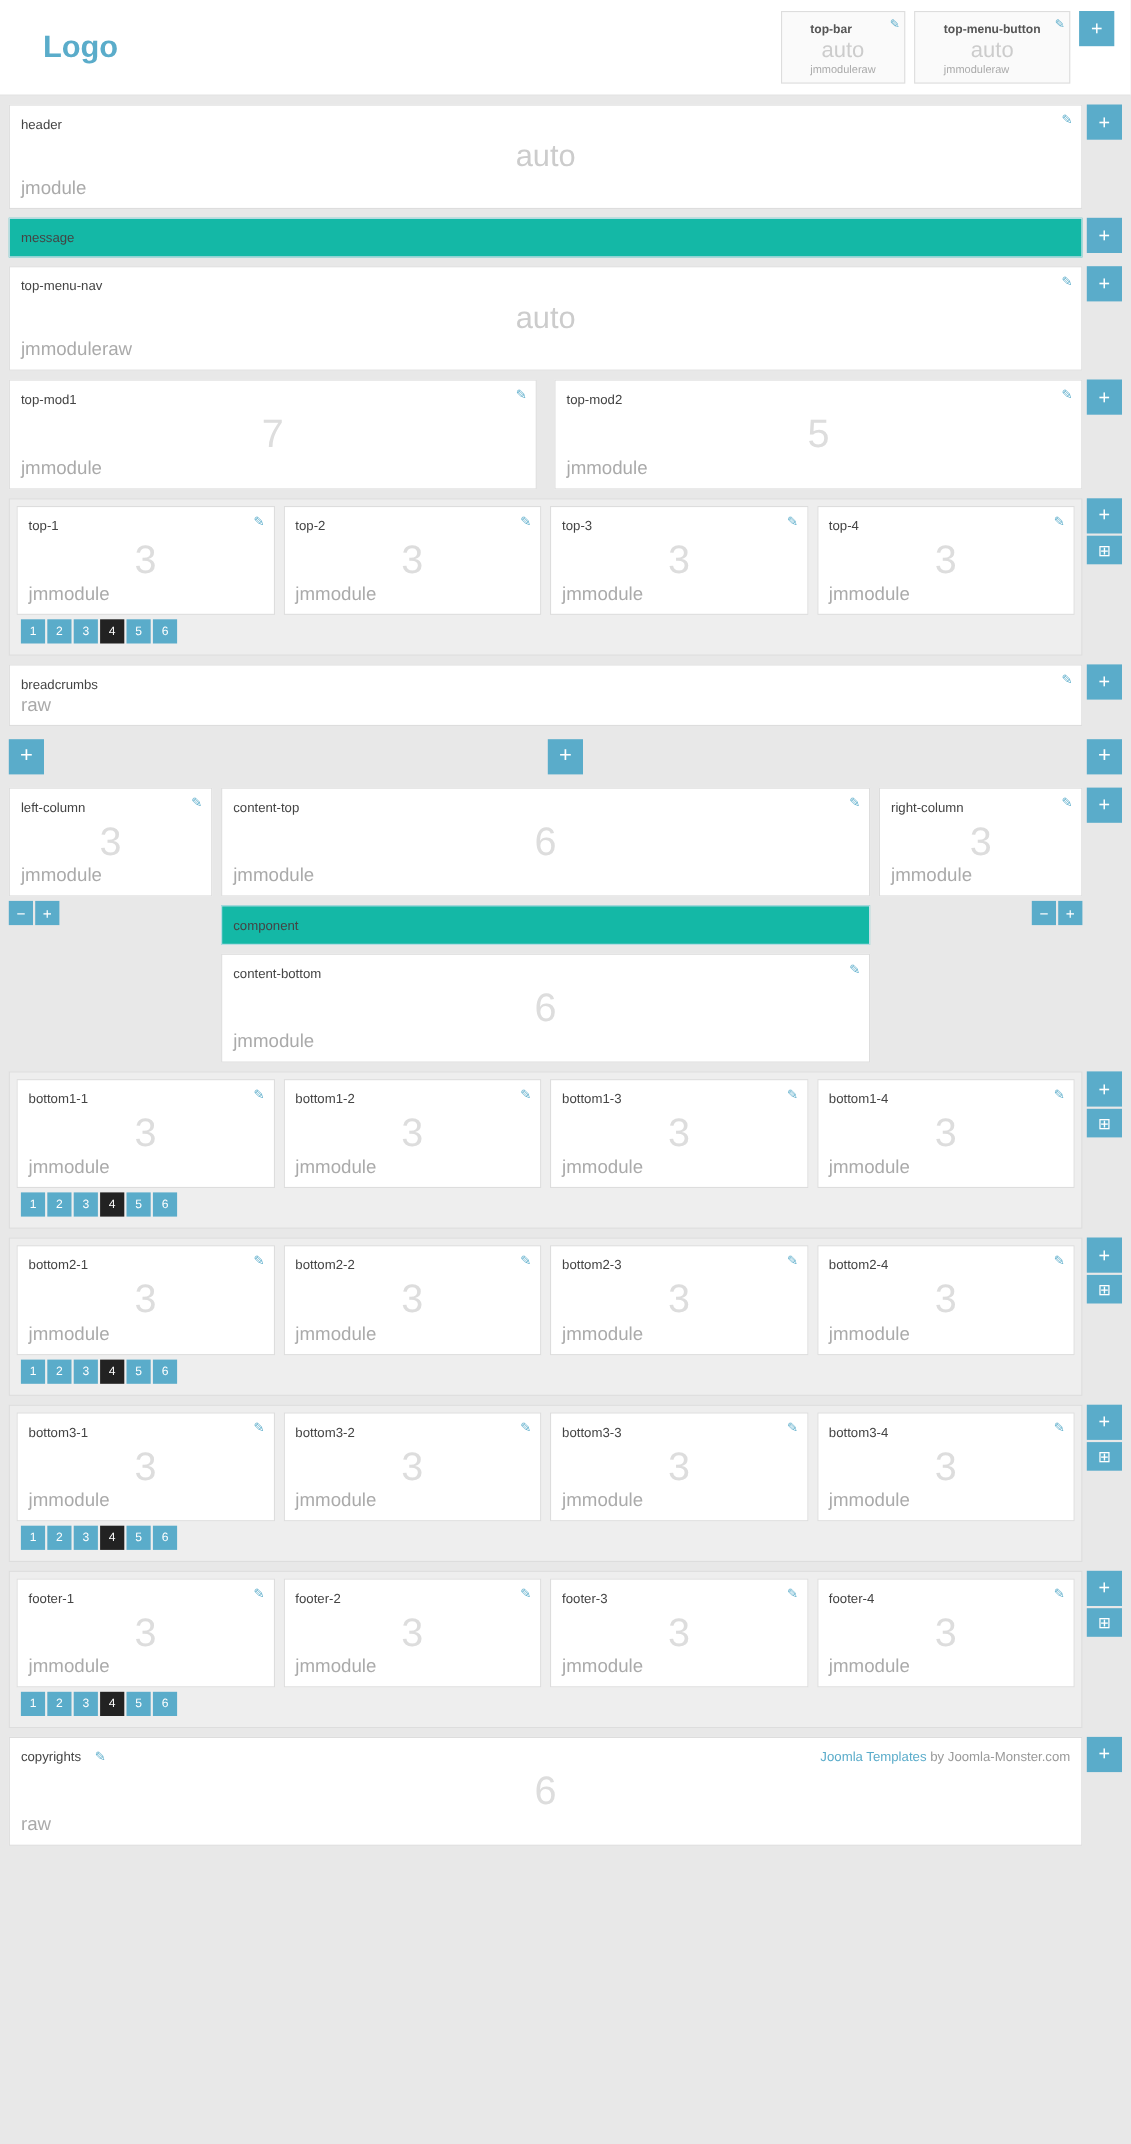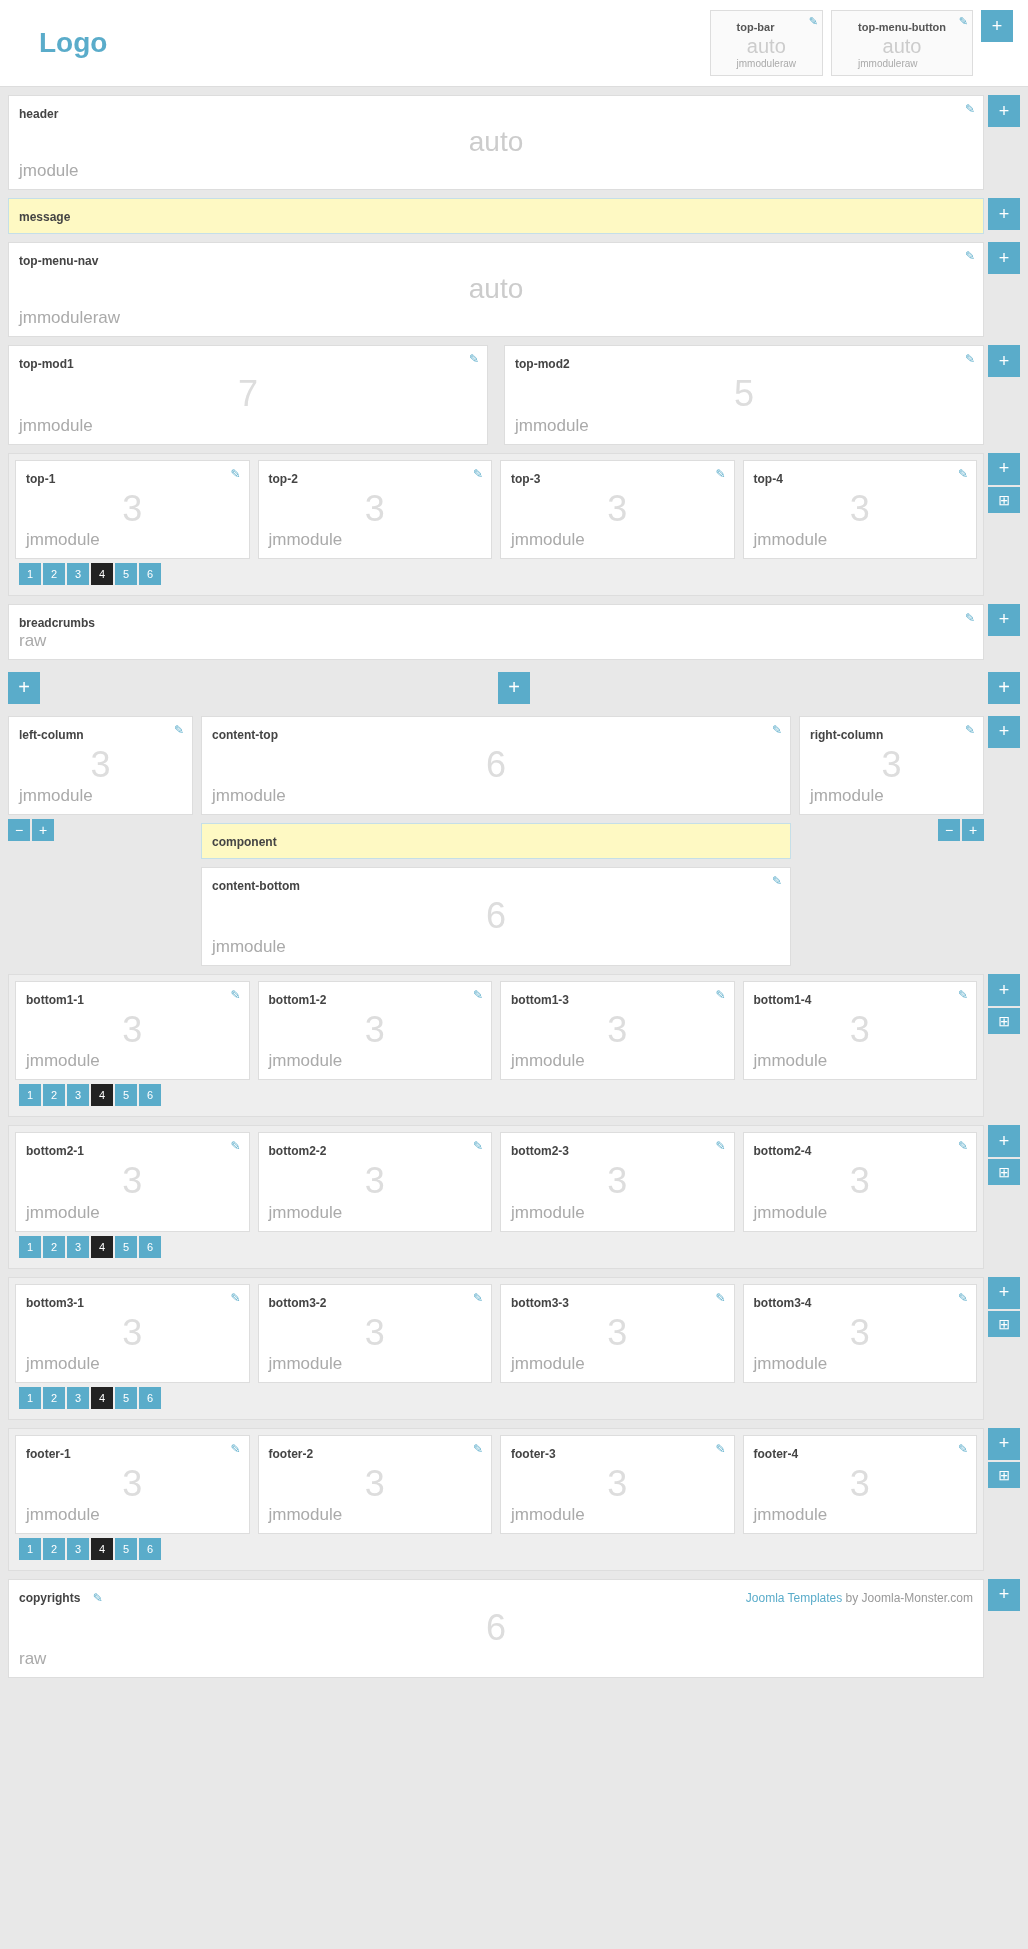--- a/index.html
+++ b/index.html
@@ -95,21 +95,21 @@
     
     .module-card {
       background: #fff;
       border: 1px solid #ddd;
       padding: 8px 10px;
       position: relative;
     }
     .module-card .card-title {
       font-size: 12px;
       color: #444;
-      font-weight: bold;
+      font-weight: normal;
       margin-bottom: 2px;
     }
     .module-card .card-number {
       font-size: 36px;
       color: #ddd;
       text-align: center;
       line-height: 1.2;
     }
     .module-card .card-auto {
       font-size: 28px;
@@ -124,21 +124,21 @@
     .module-card .edit-icon {
       position: absolute;
       top: 6px;
       right: 8px;
       color: #5aacca;
       font-size: 12px;
     }
 
     
     .module-card.light-blue {
-      background: #fef9c3;
+      background: #14b8a6;
       border: 1px solid #c5dfe8;
     }
 
     
     .two-col {
       display: flex;
       gap: 16px;
     }
     .two-col > * { flex: 1; }
 

